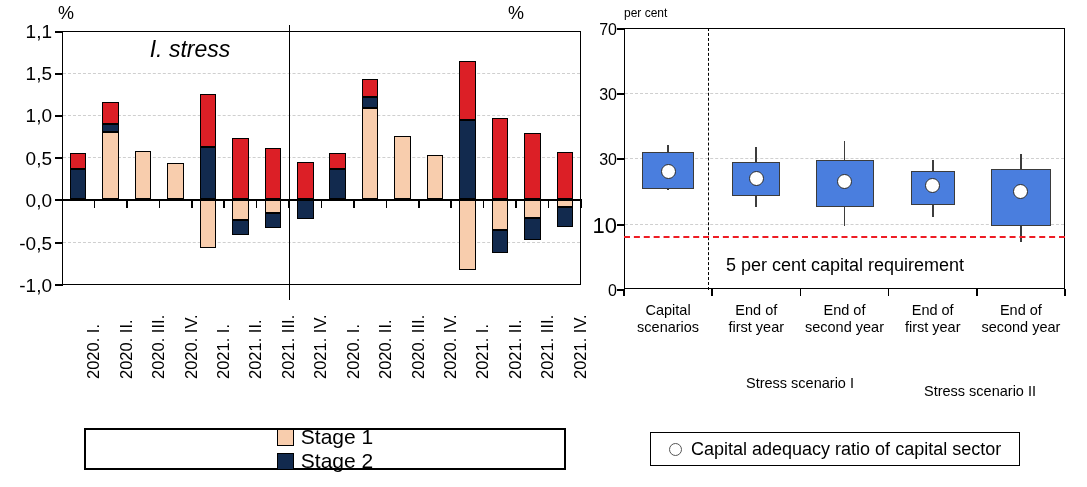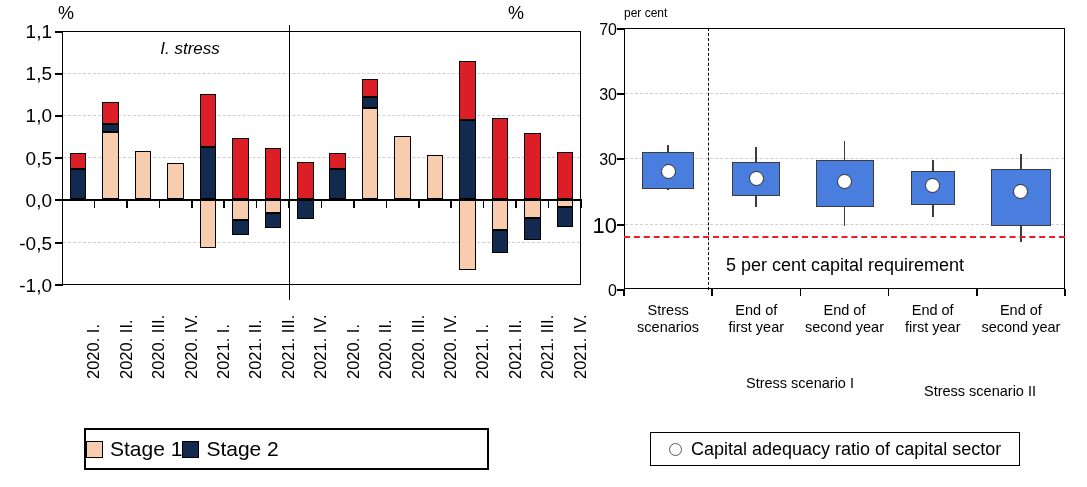--- a/index.html
+++ b/index.html
@@ -20,26 +20,26 @@
   .tickmark{position:absolute;background:#000;}
 
   
   #lc-frame{left:62px;top:31px;width:519px;height:254px;border:1.6px solid #000;background:#fff;}
   #lc-zero{position:absolute;left:62px;top:199px;width:519px;height:2.2px;background:#000;}
   #lc-divider{position:absolute;left:289px;top:25px;width:1.2px;height:275px;background:#000;}
   .seg{position:absolute;box-sizing:border-box;border:1.4px solid #000;}
   .s1{background:#f8cdad;}
   .s2{background:#122a4e;}
   .s3{background:#dc1f26;}
-  .scen-note{position:absolute;font-style:italic;font-size:17px;line-height:22px;text-align:center;}
+  .scen-note{position:absolute;font-style:italic;font-size:23px;line-height:22px;text-align:center;}
   .xlab{position:absolute;font-size:16.5px;line-height:16.5px;white-space:nowrap;
         transform-origin:left top;transform:rotate(-90deg);}
-  #lc-legend{position:absolute;left:84px;top:428px;width:405px;height:42px;
+  #lc-legend{position:absolute;left:84px;top:428px;width:482px;height:42px;
         border:2.4px solid #000;background:#fff;display:flex;align-items:center;
-        justify-content:flex-start;box-sizing:border-box;}
+        justify-content:center;box-sizing:border-box;flex-direction:column;}
   .leg-item{display:flex;align-items:center;gap:7px;font-size:21px;}
   .swatch{width:17px;height:17px;border:1.4px solid #000;box-sizing:border-box;}
 
   
   #rc-frame{left:29px;top:28px;width:441px;height:261px;border:1.6px solid #000;
             border-top-width:1.8px;background:#fff;box-sizing:border-box;}
   #rc-divider{position:absolute;left:113px;top:28px;width:0;height:262px;
               border-left:1.4px dashed #000;}
   #rc-reqline{position:absolute;left:29px;top:236px;width:441px;height:0;
               border-top:2.6px dashed #ee1c24;}
@@ -245,21 +245,21 @@
   <div id="rc-xticks">
       <div class="tickmark" style="left: 116.4px; top: 289px; width: 1.6px; height: 7px;"></div>
       <div class="tickmark" style="left: 204.6px; top: 289px; width: 1.6px; height: 7px;"></div>
       <div class="tickmark" style="left: 292.8px; top: 289px; width: 1.6px; height: 7px;"></div>
       <div class="tickmark" style="left: 381px; top: 289px; width: 1.6px; height: 7px;"></div>
       <div class="tickmark" style="left: 469.2px; top: 289px; width: 1.6px; height: 7px;"></div>
       <div class="tickmark" style="left: 28.2px; top: 289px; width: 1.6px; height: 7px;"></div>
     </div>
   <div id="rc-xlabels">
       <div class="rc-xlab" style="left: 29px; width: 88.2px; top: 302px;">
-        <div>Stress</div>
+        <div>Capital</div>
         <div>scenarios</div>
       </div>
       <div class="rc-xlab" style="left: 117.2px; width: 88.2px; top: 302px;">
         <div>End of</div>
         <div>first year</div>
       </div>
       <div class="rc-xlab" style="left: 205.4px; width: 88.2px; top: 302px;">
         <div>End of</div>
         <div>second year</div>
       </div>

